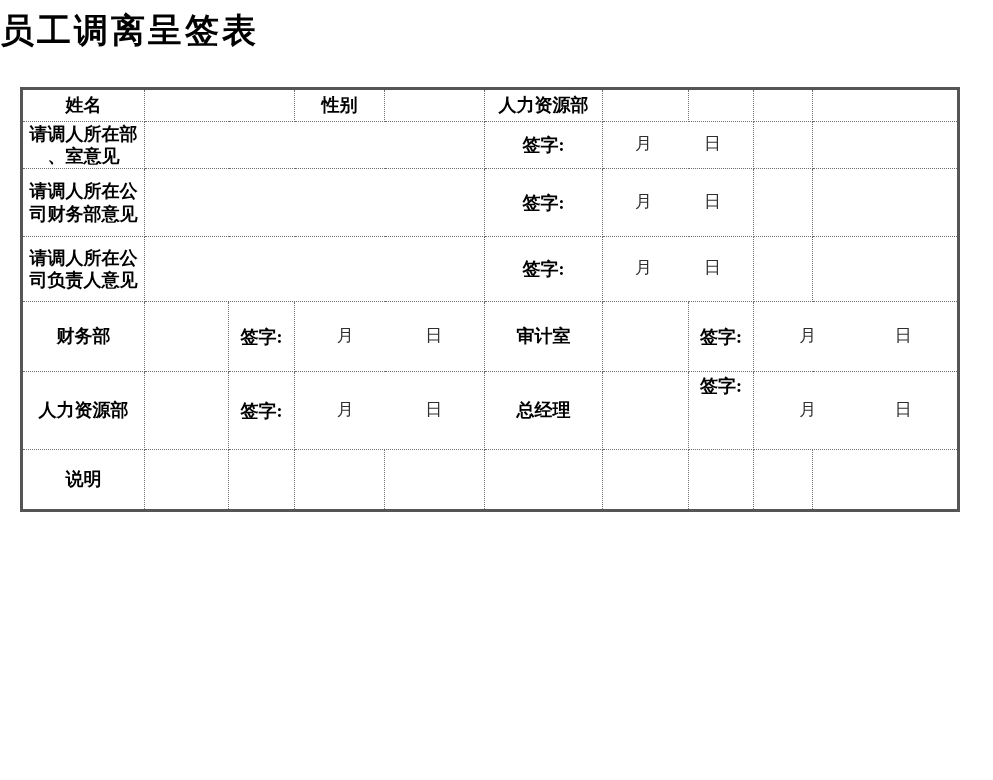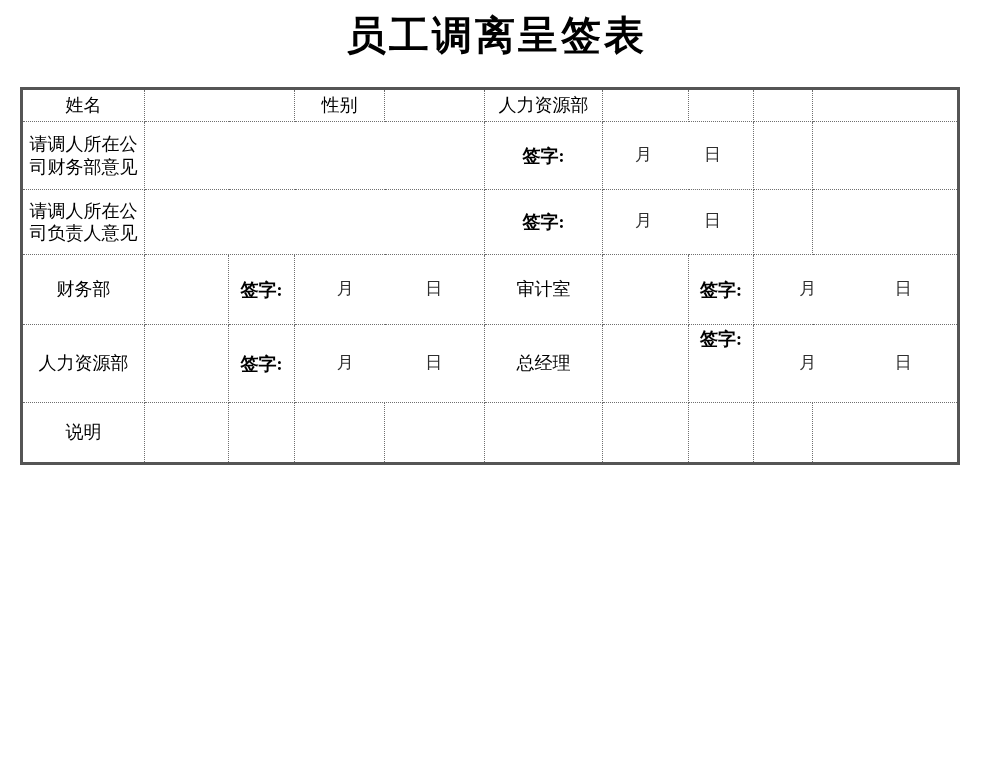--- a/index.html
+++ b/index.html
@@ -16,22 +16,21 @@
     position: relative;
     width: 993px;
     height: 780px;
     background: #ffffff;
   }
   .form-title {
     position: absolute;
     top: 8px;
     left: 0;
     width: 993px;
-    text-align: center;
-    font-size: 40px;
+    font-size: 34px;
     font-weight: bold;
     letter-spacing: 3px;
     font-family: "Liberation Serif", serif;
   }
   table.form {
     position: absolute;
     left: 20px;
     top: 87px;
     border-collapse: collapse;
     table-layout: fixed;
@@ -41,21 +40,21 @@
   }
   table.form td {
     border: 1px dotted #6f6f6f;
     padding: 0;
     font-size: 18px;
     text-align: center;
     vertical-align: middle;
     overflow: hidden;
   }
   td.lbl {
-    font-weight: normal;
+    font-weight: bold;
     line-height: 1.25;
   }
   td.pre {
     white-space: pre-line;
   }
   td.sign {
     font-weight: bold;
   }
   td.sign.top {
     vertical-align: top;
@@ -117,20 +116,34 @@
       <td colspan="2"></td>
       <td class="lbl">性别</td>
       <td></td>
       <td class="lbl">人力资源部</td>
       <td></td>
       <td></td>
       <td></td>
       <td></td>
     </tr>
 
+    <tr class="r2">
+      <td class="lbl pre">请调人所在部
+、室意见</td>
+      <td colspan="4"></td>
+      <td class="sign">签字:</td>
+      <td colspan="2" class="date">
+        <div class="date-inner">
+          <span>月</span>
+          <span>日</span>
+        </div>
+      </td>
+      <td></td>
+      <td></td>
+    </tr>
 
     <tr class="r3">
       <td class="lbl pre">请调人所在公
 司财务部意见</td>
       <td colspan="4"></td>
       <td class="sign">签字:</td>
       <td colspan="2" class="date">
         <div class="date-inner">
           <span>月</span>
           <span>日</span>

